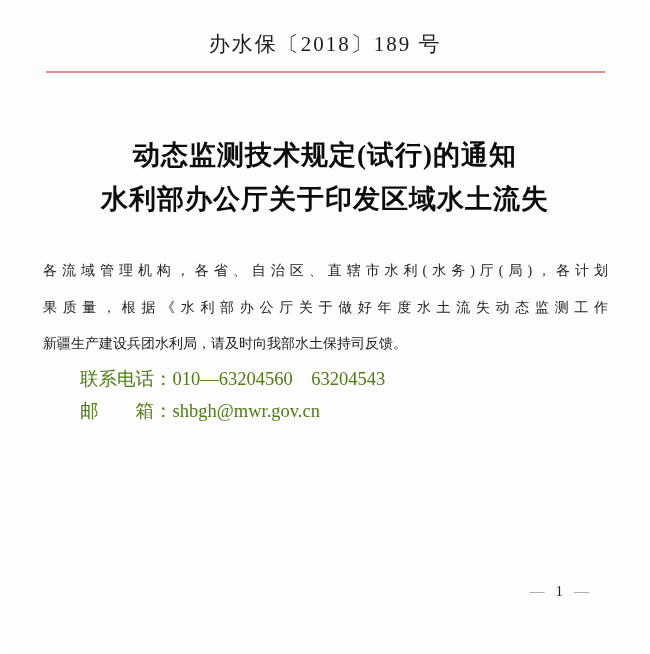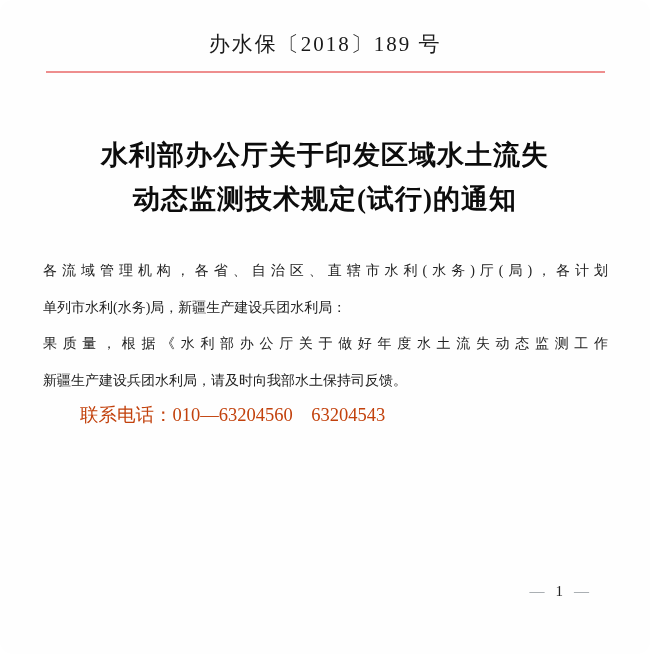--- a/index.html
+++ b/index.html
@@ -52,21 +52,21 @@
     text-align: justify;
     text-align-last: justify;
   }
   .indent {
     text-indent: 2em;
   }
   .contact-block {
     margin: 0 42px 0 43px;
     font-size: 18.5px;
     line-height: 32px;
-    color: #c2410c;
+    color: #4d7c0f;
   }
   .footer {
     position: absolute;
     top: 583px;
     right: 60px;
     font-size: 15px;
     color: #2a2a2a;
     letter-spacing: 1px;
   }
   .footer .dash {
@@ -80,35 +80,37 @@
 </head>
 <body>
 
 <div class="page">
 
   <div class="doc-number" data-bind="document.doc_number">办水保〔2018〕189 号</div>
 
   <div class="red-line" data-bind-bg="document.colors.divider_red" style="background: rgb(238, 142, 142);"></div>
 
   <div class="title-block">
+    <div class="title-line" data-bind="document.title_lines.1">动态监测技术规定(试行)的通知</div>
     <div class="title-line" data-bind="document.title_lines.0">水利部办公厅关于印发区域水土流失</div>
-    <div class="title-line" data-bind="document.title_lines.1">动态监测技术规定(试行)的通知</div>
   </div>
 
   <div class="body-block">
     <div class="t-line fill" data-bind="document.salutation_lines.0">各流域管理机构，各省、自治区、直辖市水利(水务)厅(局)，各计划</div>
-    <div class="t-line" data-bind="document.salutation_lines.1">单列市水利(水务)局，新疆生产建设兵团水利局：</div>
 
     <div class="t-line fill" data-bind="document.paragraph_lines.1">果质量，根据《水利部办公厅关于做好年度水土流失动态监测工作</div>
     <div class="t-line" data-bind="document.paragraph_lines.4">新疆生产建设兵团水利局，请及时向我部水土保持司反馈。</div>
   </div>
 
   <div class="contact-block">
     <div class="t-line indent">
       <span data-bind="document.contact.phone_label">联系电话：</span><span data-bind="document.contact.phone_value">010—63204560　63204543</span>
+    </div>
+    <div class="t-line indent">
+      <span data-bind="document.contact.email_label">邮　　箱：</span><span data-bind="document.contact.email_value">shbgh@mwr.gov.cn</span>
     </div>
   </div>
 
   <div class="footer">
     <span class="dash" data-bind="document.footer.dash_left">—</span><span class="num" data-bind="document.footer.page_number">1</span><span class="dash" data-bind="document.footer.dash_right">—</span>
   </div>
 
 </div>
 
 </body></html>

